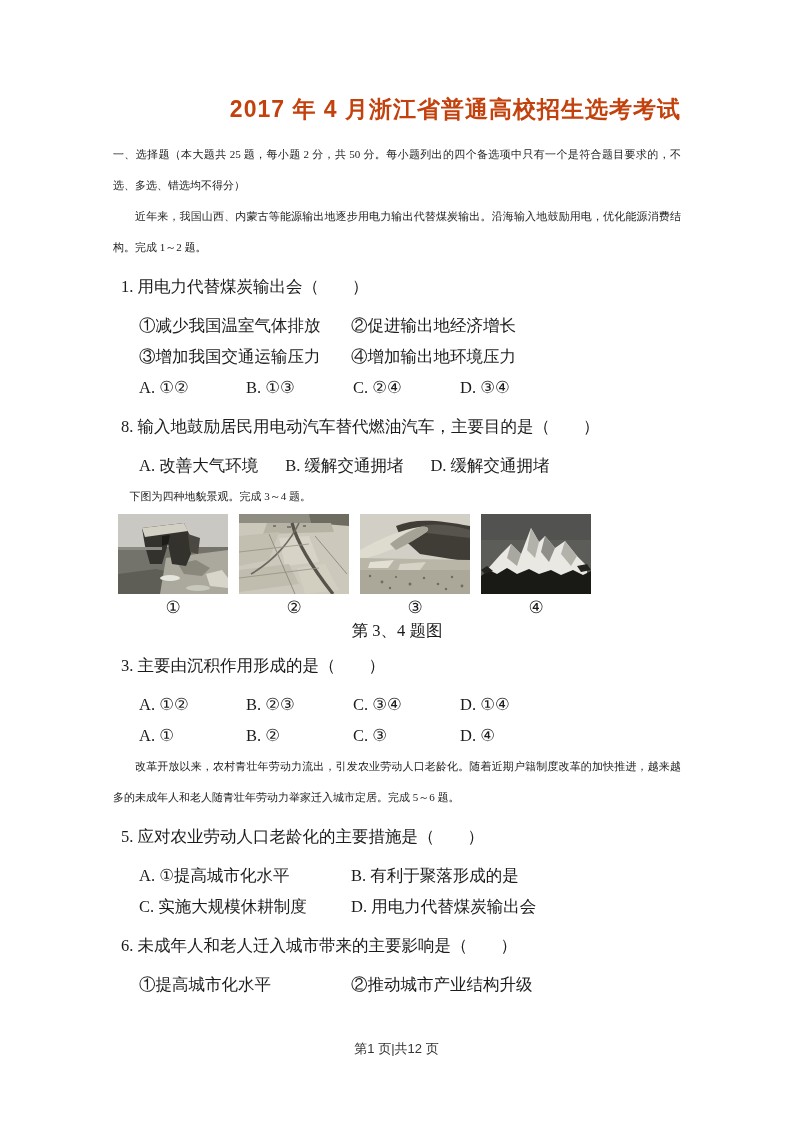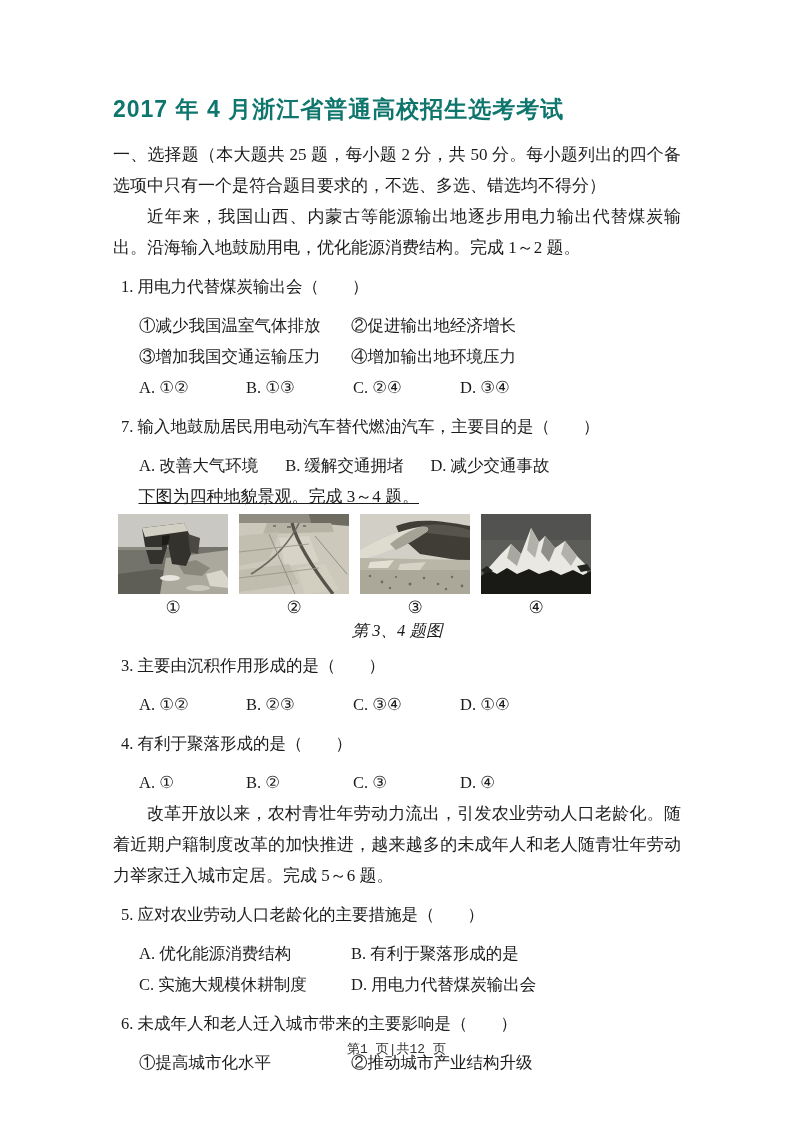--- a/index.html
+++ b/index.html
@@ -14,32 +14,32 @@
   .content{
     position:absolute;
     left:113px;top:94px;
     width:568px;
   }
   .doc-title{
     margin:0 0 14px 0;
     font-family:"Liberation Sans","DejaVu Sans",sans-serif;
     font-size:23px;
     font-weight:700;
-    text-align:left;
+    text-align:right;
     letter-spacing:1px;
-    color:#0f766e;
+    color:#c2410c;
   }
   .para{
     margin:0;
-    font-size:17px;
+    font-size:11px;
     line-height:31px;
     text-align:justify;
   }
   .indent2{text-indent:2em;}
-  .indent15{text-indent:1.5em;text-decoration:underline;}
+  .indent15{text-indent:1.5em;}
   .stem{margin:8px;font-size:16.5px;line-height:31px;}
   .row{
     display:flex;
     padding-left:26px;
     font-size:16.5px;
     line-height:31px;
     align-items:flex-end;
   }
   .row .col2{flex:0 0 212px;}
   .row .col4{flex:0 0 107px;}
@@ -68,28 +68,27 @@
     flex:0 0 110px;
     text-align:center;
     font-size:17px;
     line-height:20px;
   }
   .fig-caption{
     margin:2px 0 0 0;
     text-align:center;
     font-size:16.5px;
     line-height:22px;
-    font-style:italic;
   }
   .footer{
     position:absolute;
     left:0;right:0;
     bottom:64px;
     text-align:center;
-    font-family:Liberation Mono, monospace;
+    font-family:Liberation Sans, sans-serif;
     font-size:13px;
     color:#333;
   }
 </style>
 </head>
 <body>
 
 <div class="page">
   <div class="content">
 
@@ -108,25 +107,25 @@
       <span class="col2">③增加我国交通运输压力</span>
       <span>④增加输出地环境压力</span>
     </div>
     <div class="row">
       <span class="col4">A. ①②</span>
       <span class="col4">B. ①③</span>
       <span class="col4">C. ②④</span>
       <span class="col4">D. ③④</span>
     </div>
 
-    <p class="stem">7. 输入地鼓励居民用电动汽车替代燃油汽车，主要目的是（　　）</p>
+    <p class="stem">8. 输入地鼓励居民用电动汽车替代燃油汽车，主要目的是（　　）</p>
     <div class="row">
       <span class="colq2">A. 改善大气环境</span>
       <span class="colq2">B. 缓解交通拥堵</span>
-      <span>D. 减少交通事故</span>
+      <span>D. 缓解交通拥堵</span>
     </div>
 
     <p class="para indent15">下图为四种地貌景观。完成 3～4 题。</p>
 
     <div class="figure-block">
       <div class="photo-row">
 
         <span class="photo">
           <svg viewBox="0 0 110 80" xmlns="http://www.w3.org/2000/svg">
             <rect x="0" y="0" width="110" height="80" fill="#c9c8c2"></rect>
@@ -217,33 +216,32 @@
     </div>
 
     <p class="stem">3. 主要由沉积作用形成的是（　　）</p>
     <div class="row">
       <span class="col4">A. ①②</span>
       <span class="col4">B. ②③</span>
       <span class="col4">C. ③④</span>
       <span class="col4">D. ①④</span>
     </div>
 
-    <p class="stem">4. 有利于聚落形成的是（　　）</p>
     <div class="row">
       <span class="col4">A. ①</span>
       <span class="col4">B. ②</span>
       <span class="col4">C. ③</span>
       <span class="col4">D. ④</span>
     </div>
 
     <p class="para indent2">改革开放以来，农村青壮年劳动力流出，引发农业劳动人口老龄化。随着近期户籍制度改革的加快推进，越来越多的未成年人和老人随青壮年劳动力举家迁入城市定居。完成 5～6 题。</p>
 
     <p class="stem">5. 应对农业劳动人口老龄化的主要措施是（　　）</p>
     <div class="row">
-      <span class="col2">A. 优化能源消费结构</span>
+      <span class="col2">A. ①提高城市化水平</span>
       <span>B. 有利于聚落形成的是</span>
     </div>
     <div class="row">
       <span class="col2">C. 实施大规模休耕制度</span>
       <span>D. 用电力代替煤炭输出会</span>
     </div>
 
     <p class="stem">6. 未成年人和老人迁入城市带来的主要影响是（　　）</p>
     <div class="row">
       <span class="col2">①提高城市化水平</span>

